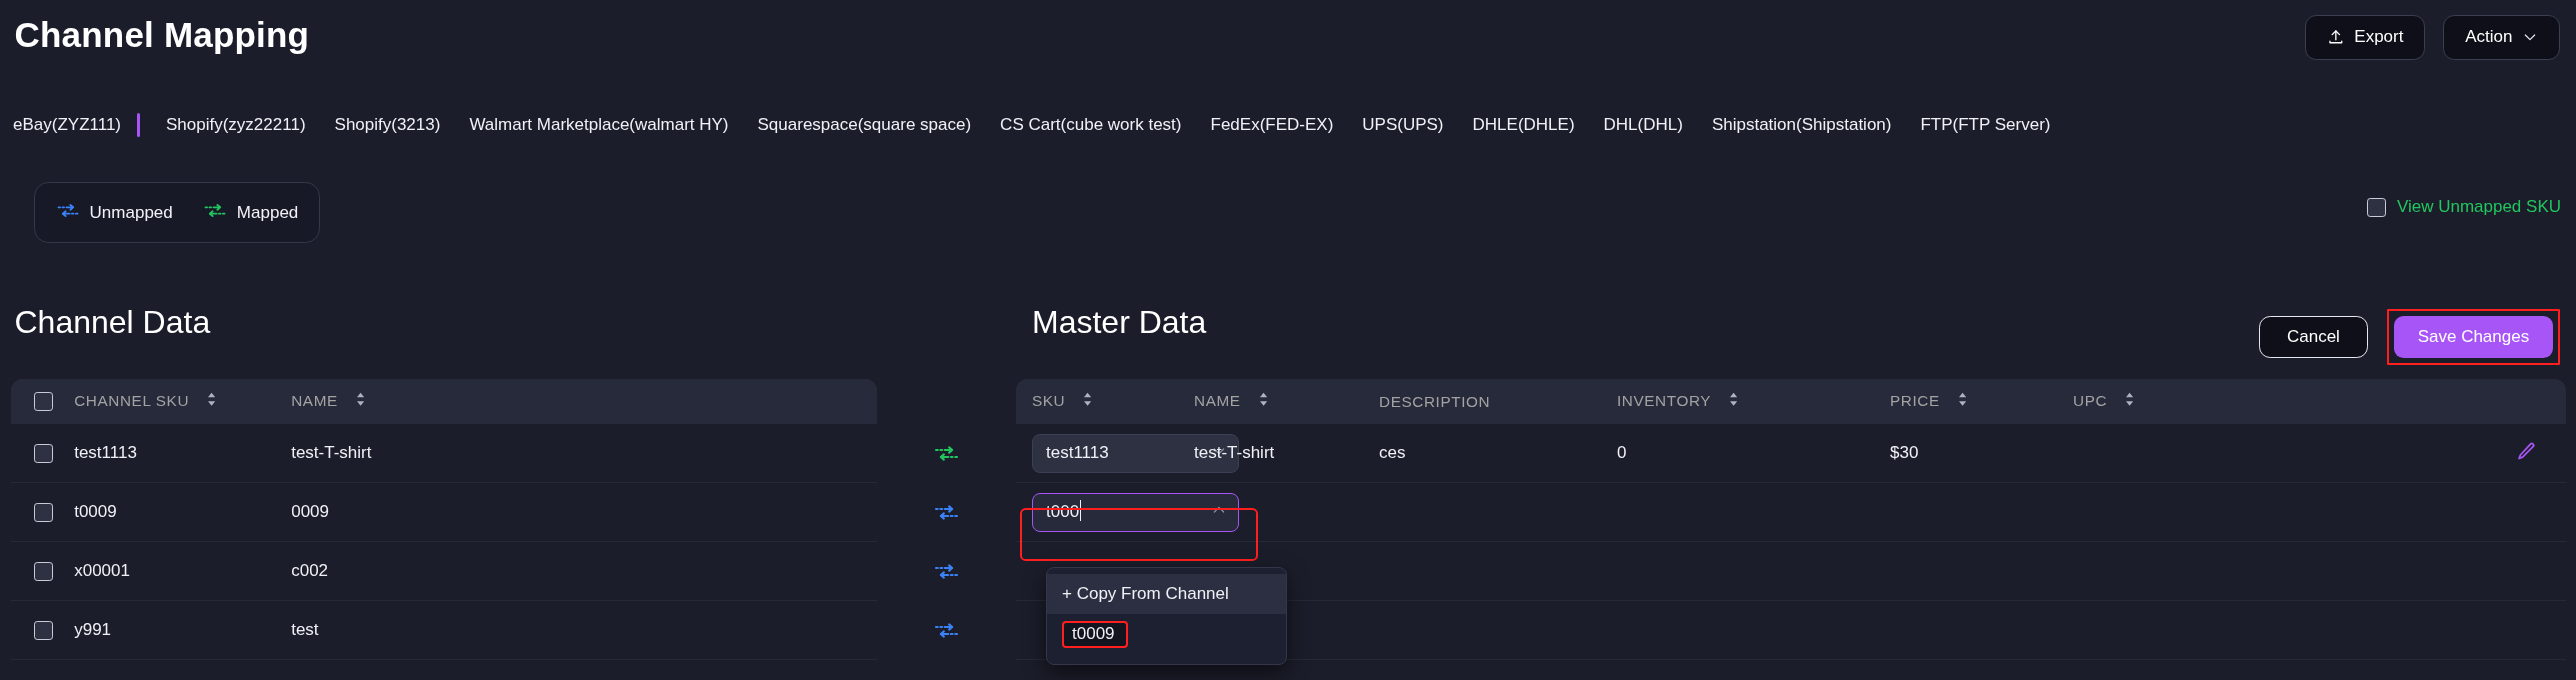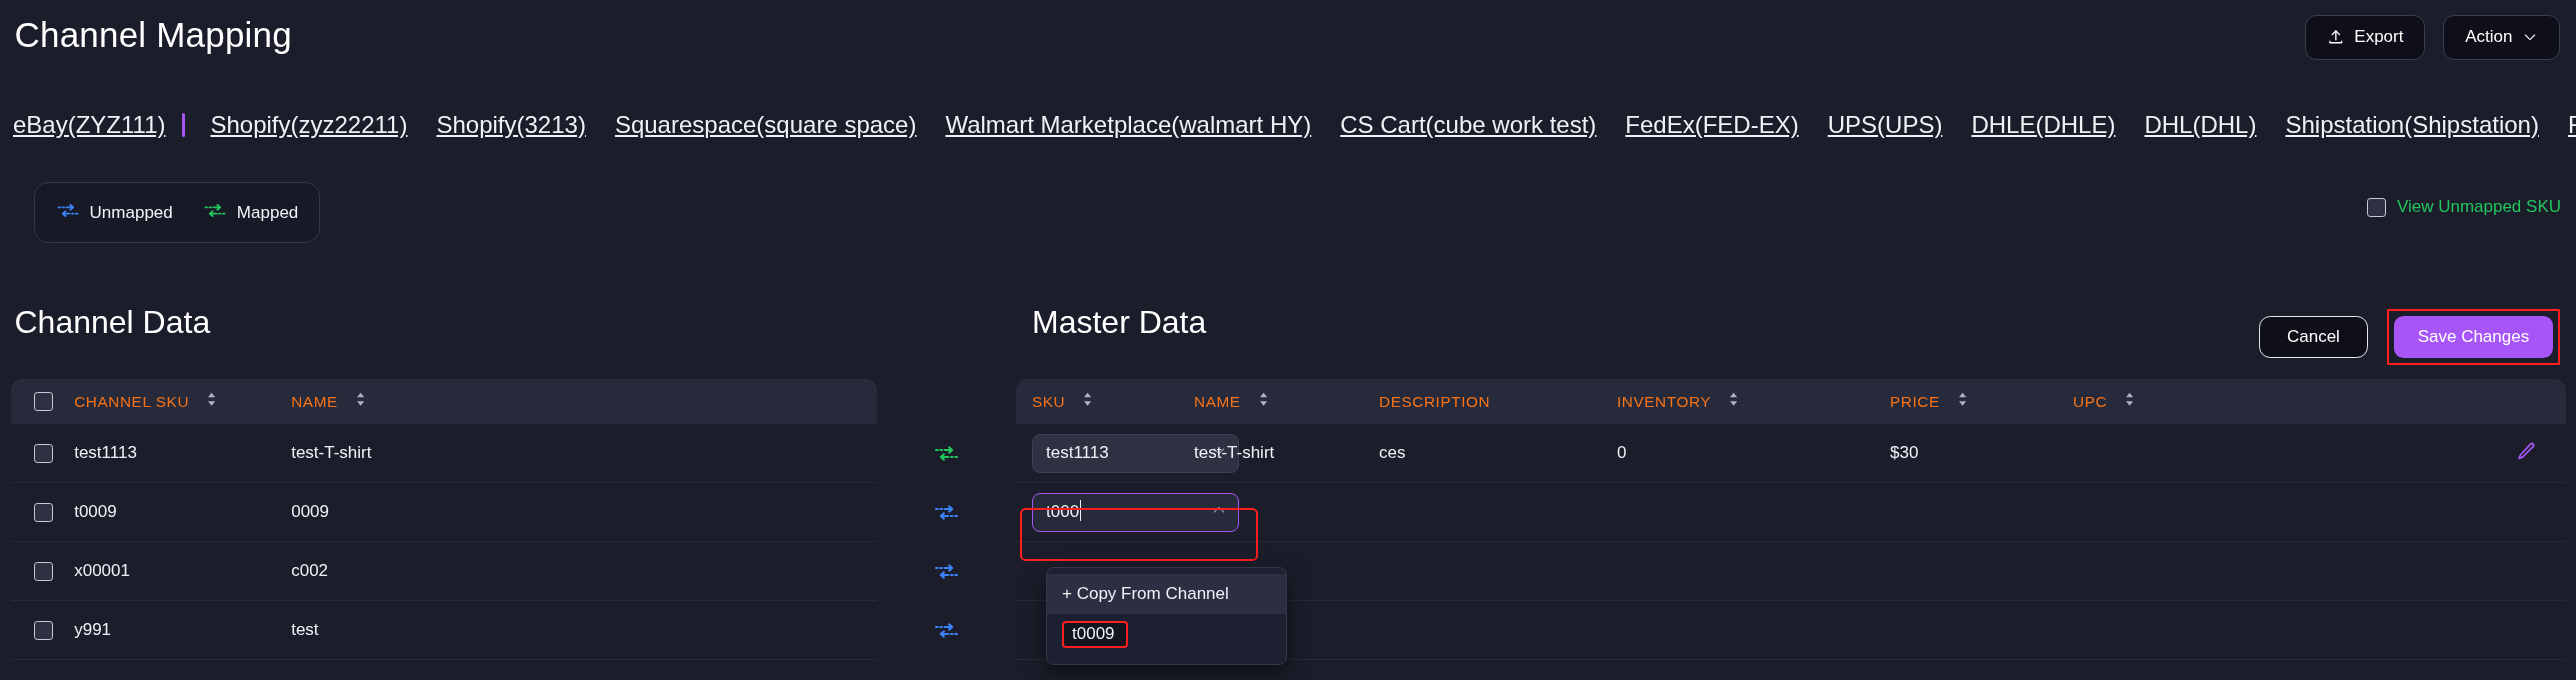--- a/index.html
+++ b/index.html
@@ -11,21 +11,21 @@
     overflow: hidden;
   }
   .page { position: relative; width: 2576px; height: 680px; }
 
   
   .header {
     position: absolute; left: 0; top: 0; width: 2576px; height: 88px;
   }
   .page-title {
     position: absolute; left: 14.5px; top: 14.5px;
-    font-size: 35px; font-weight: 400; color: #ffffff; letter-spacing: 0.2px;
+    font-size: 35px; font-weight: 700; color: #ffffff; letter-spacing: 0.2px;
   }
   .header-actions {
     position: absolute; right: 16px; top: 14.5px;
     display: flex; gap: 17.7px; align-items: center; padding-left: 43px;
   }
   .btn {
     display: inline-flex; align-items: center; justify-content: center; gap: 9.6px;
     height: 45px; padding: 0 21px;
     border-radius: 11.2px;
     font-size: 17px; color: #ffffff;
@@ -33,22 +33,22 @@
     cursor: pointer; white-space: nowrap;
   }
   .btn .ico { display: inline-flex; }
 
   
   .tabbar {
     position: absolute; left: 0; top: 106px; width: 2576px; height: 37px;
     display: flex; align-items: center; padding-left: 13px;
   }
   .tab {
-    font-size: 24px; color: #f0f1f6; white-space: nowrap;
-    padding: 0 14.5px; cursor: pointer; line-height: 37px; text-decoration: underline;
+    font-size: 17px; color: #f0f1f6; white-space: nowrap;
+    padding: 0 14.5px; cursor: pointer; line-height: 37px;
   }
   .tab:first-child { padding-left: 0; }
   .tab-sep {
     width: 3.2px; height: 24px; background: #a855f7; border-radius: 1.6px;
     margin: 0 11.2px 0 1.6px; flex: 0 0 auto;
   }
 
   
   .legend-box {
     position: absolute; left: 34px; top: 182px;
@@ -97,22 +97,22 @@
     overflow: hidden;
   }
   #channel-table { left: 11.2px; top: 379px; width: 866px; height: 301px; }
   #master-table  { left: 1016px; top: 379px; width: 1550px; height: 301px; }
 
   .thead {
     height: 45px; background: #262a3a;
     display: flex; align-items: center;
   }
   .th {
-    font-size: 15.3px; color: #f97316; letter-spacing: 0.6px;
-    display: flex; align-items: flex-end; gap: 17px;
+    font-size: 15.3px; color: #a3a3a3; letter-spacing: 0.6px;
+    display: flex; align-items: flex-start; gap: 17px;
     cursor: pointer; white-space: nowrap;
   }
   .th.static { cursor: default; }
   .trow {
     height: 59px; display: flex; align-items: center;
     border-bottom: 0.8px solid #262a36;
     background: #1b1d2a;
   }
   .td { font-size: 17px; color: #f0f1f6; white-space: nowrap; }
 
@@ -202,22 +202,22 @@
         </span>
       </div>
     </div>
   </div>
 
   <div class="tabbar">
     <div class="tab">eBay(ZYZ111)</div>
     <div class="tab-sep"></div>
     <div class="tab">Shopify(zyz22211)</div>
     <div class="tab">Shopify(3213)</div>
+    <div class="tab">Walmart Marketplace(walmart HY)</div>
     <div class="tab">Squarespace(square space)</div>
-    <div class="tab">Walmart Marketplace(walmart HY)</div>
     <div class="tab">CS Cart(cube work test)</div>
     <div class="tab">FedEx(FED-EX)</div>
     <div class="tab">UPS(UPS)</div>
     <div class="tab">DHLE(DHLE)</div>
     <div class="tab">DHL(DHL)</div>
     <div class="tab">Shipstation(Shipstation)</div>
     <div class="tab">FTP(FTP Server)</div>
   </div>
 
   <div class="legend-box">

